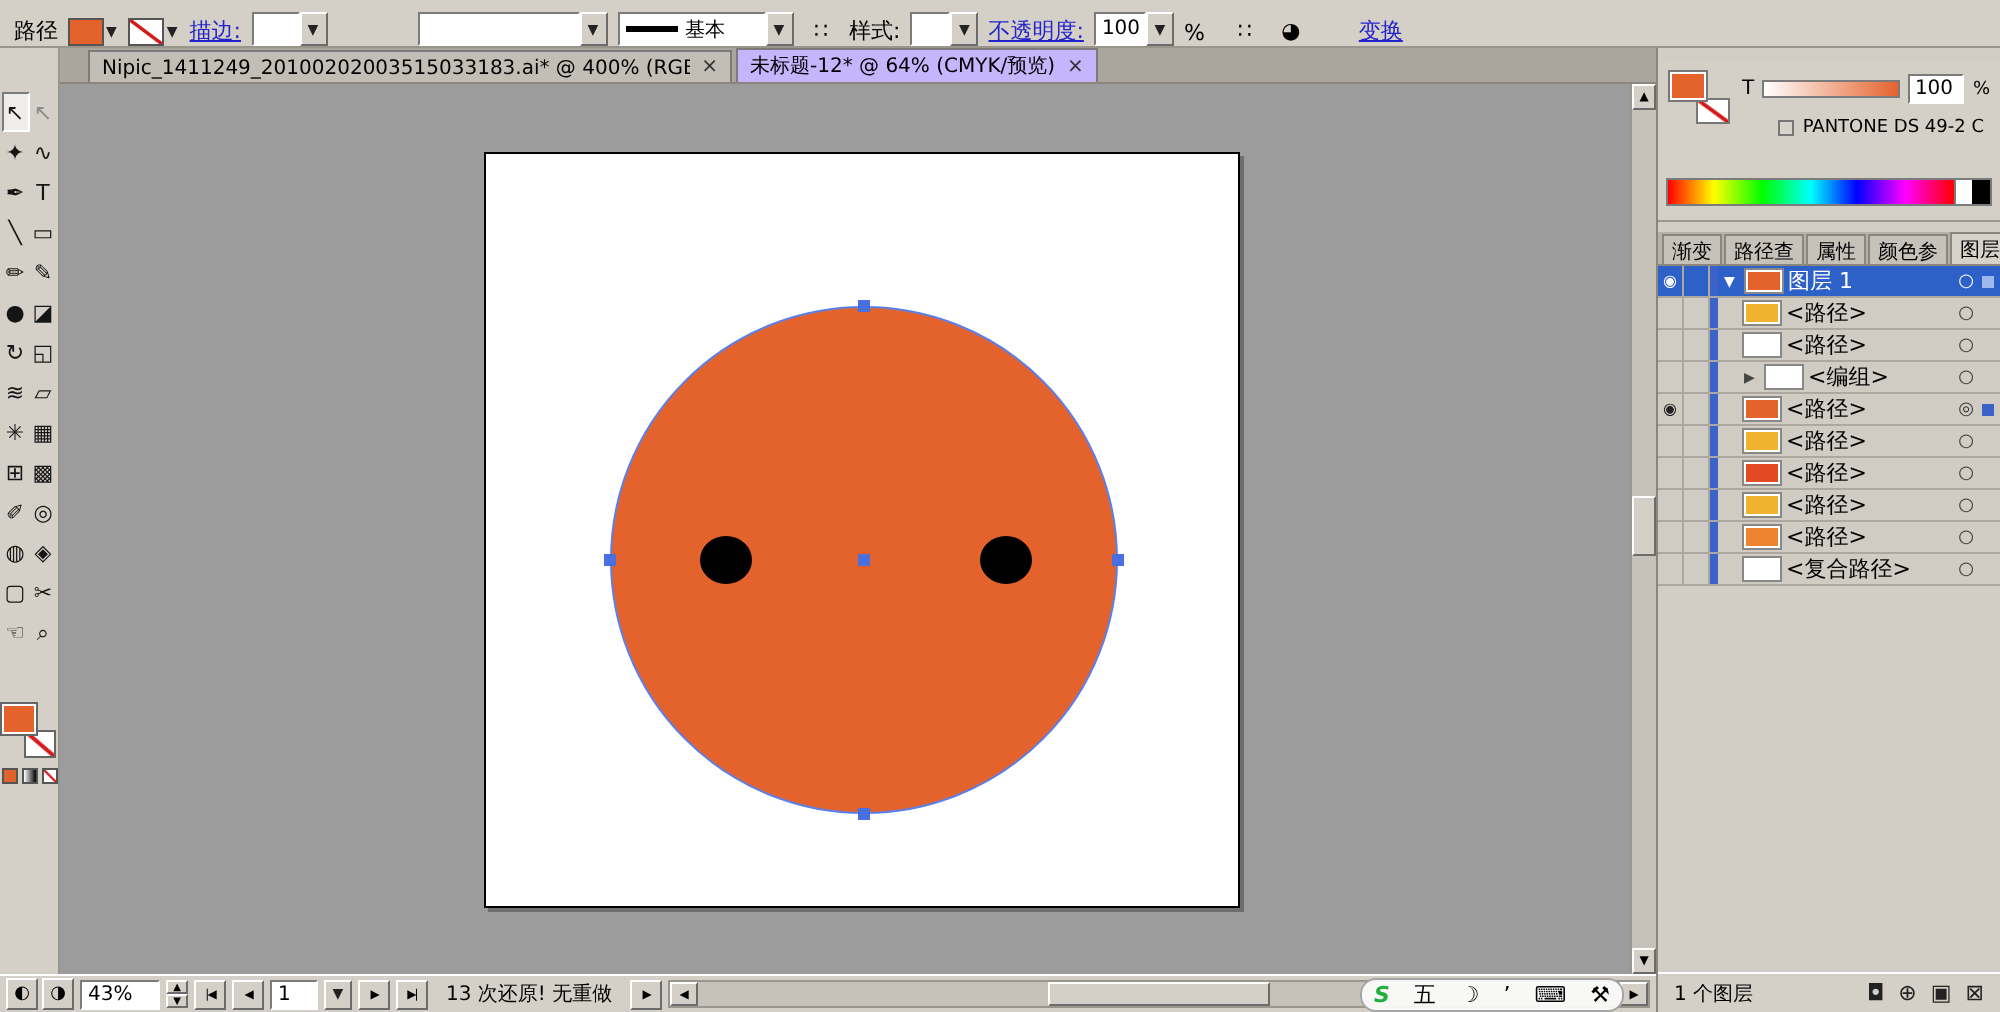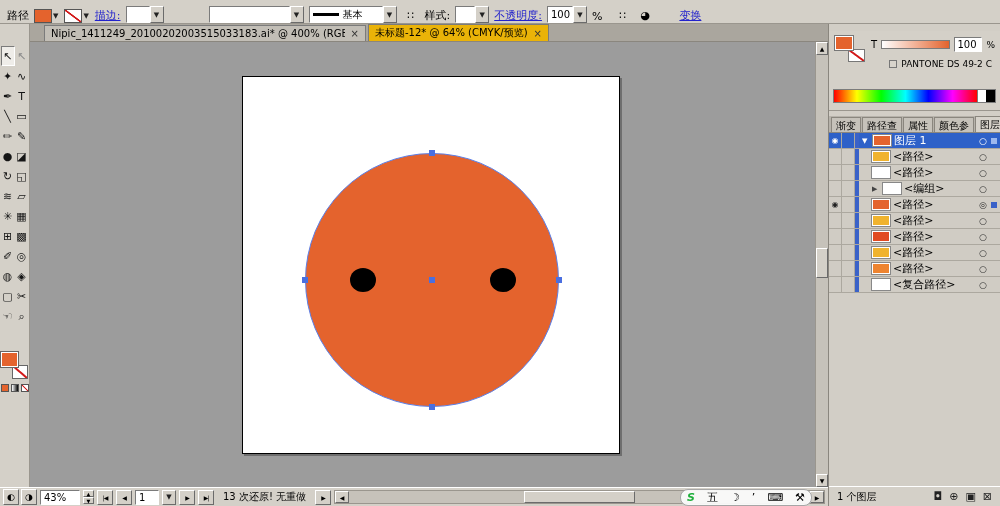--- a/index.html
+++ b/index.html
@@ -43,21 +43,21 @@
   .mini { width:8px; height:8px; border:1px solid #555; display:inline-block; }
   .mini-color { background:#e4632d; }
   .mini-grad { background:linear-gradient(90deg,#fff,#000); }
   .mini-none { background:linear-gradient(to top right,#fff 40%,#d21a1a 47%,#d21a1a 53%,#fff 60%); }
 
   
   .doc-area { position:absolute; left:30px; top:24px; width:798px; height:463px; background:#aaa69e; }
   .tab-bar { height:18px; display:flex; align-items:flex-end; padding-left:14px; gap:2px; border-bottom:1px solid #8a867e; }
   .doctab { height:16px; display:flex; align-items:center; gap:6px; padding:0 6px; background:#c2beb6;
     border:1px solid #7b7b7b; border-bottom:none; font-size:10px; max-width:322px; }
-  .doctab.active { background:#eab308; height:17px; }
+  .doctab.active { background:#c4b5fd; height:17px; }
   .doctab-label { overflow:hidden; white-space:nowrap; }
   .doctab-close { font-size:10px; color:#333; }
   .canvas { position:absolute; left:0; top:18px; right:13px; bottom:0; background:#9c9c9c; overflow:hidden; }
   .artboard { position:absolute; background:#fff; border:1px solid #000; box-shadow:2px 2px 0 #6e6e6e; }
   .circle { position:absolute; border-radius:50%; border:1px solid #5b7fe8; }
   .eye-shape { position:absolute; background:#000; border-radius:50%; }
   .anchor { position:absolute; width:6px; height:6px; background:#4a6fe0; }
   .vscroll { position:absolute; right:0; top:18px; bottom:0; width:13px; background:#c6c2ba; border-left:1px solid #9a968e; }
   .vs-btn { position:absolute; left:0; width:12px; height:13px; font-size:6px; display:flex; align-items:center; justify-content:center; }
   .vs-up { top:0; } .vs-down { bottom:0; }

